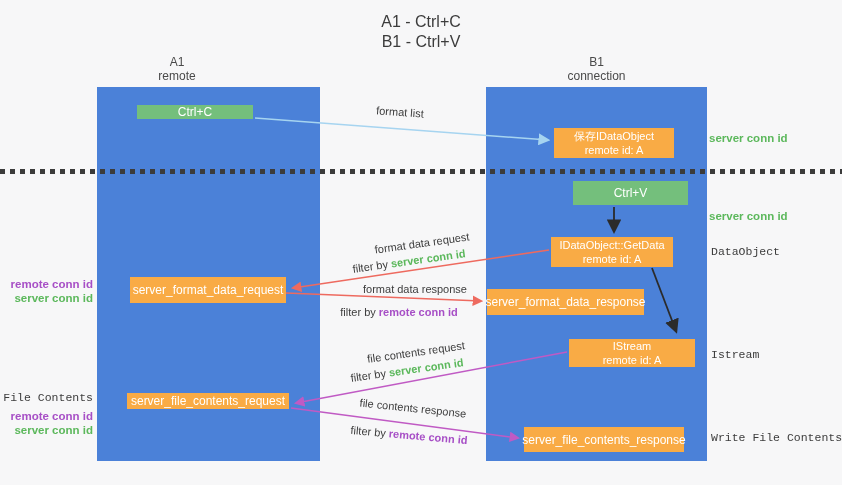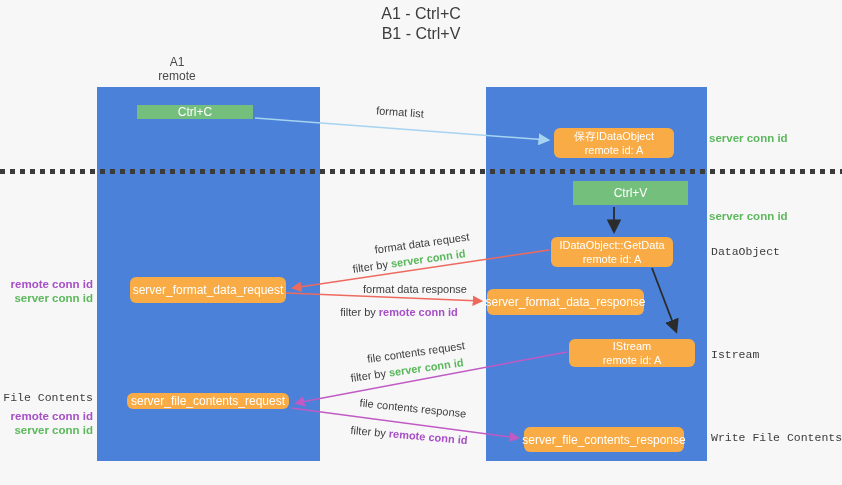--- a/index.html
+++ b/index.html
@@ -1,29 +1,29 @@
 <!DOCTYPE html>
 <html><head>
 <meta charset="utf-8">
 <style>
   html,body{margin:0;padding:0;background:#f7f7f8;}
   .canvas{
     position:relative;width:842px;height:485px;overflow:hidden;
     font-family:"Liberation Sans",sans-serif;background:#f7f7f8;color:#3d3d3d;
   }
   .abs{position:absolute;}
-  .title{top:4px;left:0;width:842px;text-align:center;font-size:16px;line-height:20px;color:#3c3c3c;}
+  .title{top:12px;left:0;width:842px;text-align:center;font-size:16px;line-height:20px;color:#3c3c3c;}
   .lane-header{top:55px;text-align:center;font-size:12px;line-height:14px;color:#4a4a4a;}
   .lane{background:#4b81d8;top:87px;height:374px;}
   .lane-left{left:97px;width:223px;}
   .lane-right{left:486px;width:221px;}
   .node{display:flex;align-items:center;justify-content:center;flex-direction:column;
         color:#ffffff;text-align:center;}
   .green{background:#74bf7c;}
-  .orange{background:#f9ab45;border-radius:6px;}
+  .orange{background:#f9ab45;}
   .node .l1,.node .l2{display:block;line-height:14px;font-size:11px;}
   .single{font-size:12px;}
   .dotted-line{left:0;top:169px;width:842px;height:5px;
     background:repeating-linear-gradient(90deg,#3b3b3b 0 5px,transparent 5px 10px);}
   .alabel{font-size:11px;color:#3d3d3d;white-space:nowrap;transform-origin:center;}
   .center{transform:translateX(-50%);}
   .side-label{font-size:11.5px;white-space:nowrap;}
   .green-text{color:#5cb85c;font-weight:bold;}
   .purple-text{color:#a74fc6;font-weight:bold;}
   .gray-text{color:#3c3c3c;font-family:Liberation Mono, monospace;}
@@ -36,20 +36,24 @@
 <div class="canvas">
 
   <div class="abs title">
     <div>A1 - Ctrl+C</div>
     <div>B1 - Ctrl+V</div>
   </div>
 
   <div class="abs lane-header" style="left:66px;width:222px;">
     <div>A1</div>
     <div>remote</div>
+  </div>
+  <div class="abs lane-header" style="left:486px;width:221px;">
+    <div>B1</div>
+    <div>connection</div>
   </div>
 
   <div class="abs lane lane-left"></div>
   <div class="abs lane lane-right"></div>
 
   <div class="abs dotted-line"></div>
 
   <div class="abs node green single" style="left:137px;top:105px;width:116px;height:14px;">Ctrl+C</div>
 
   <div class="abs node orange" style="left:554px;top:128px;width:120px;height:30px;">

